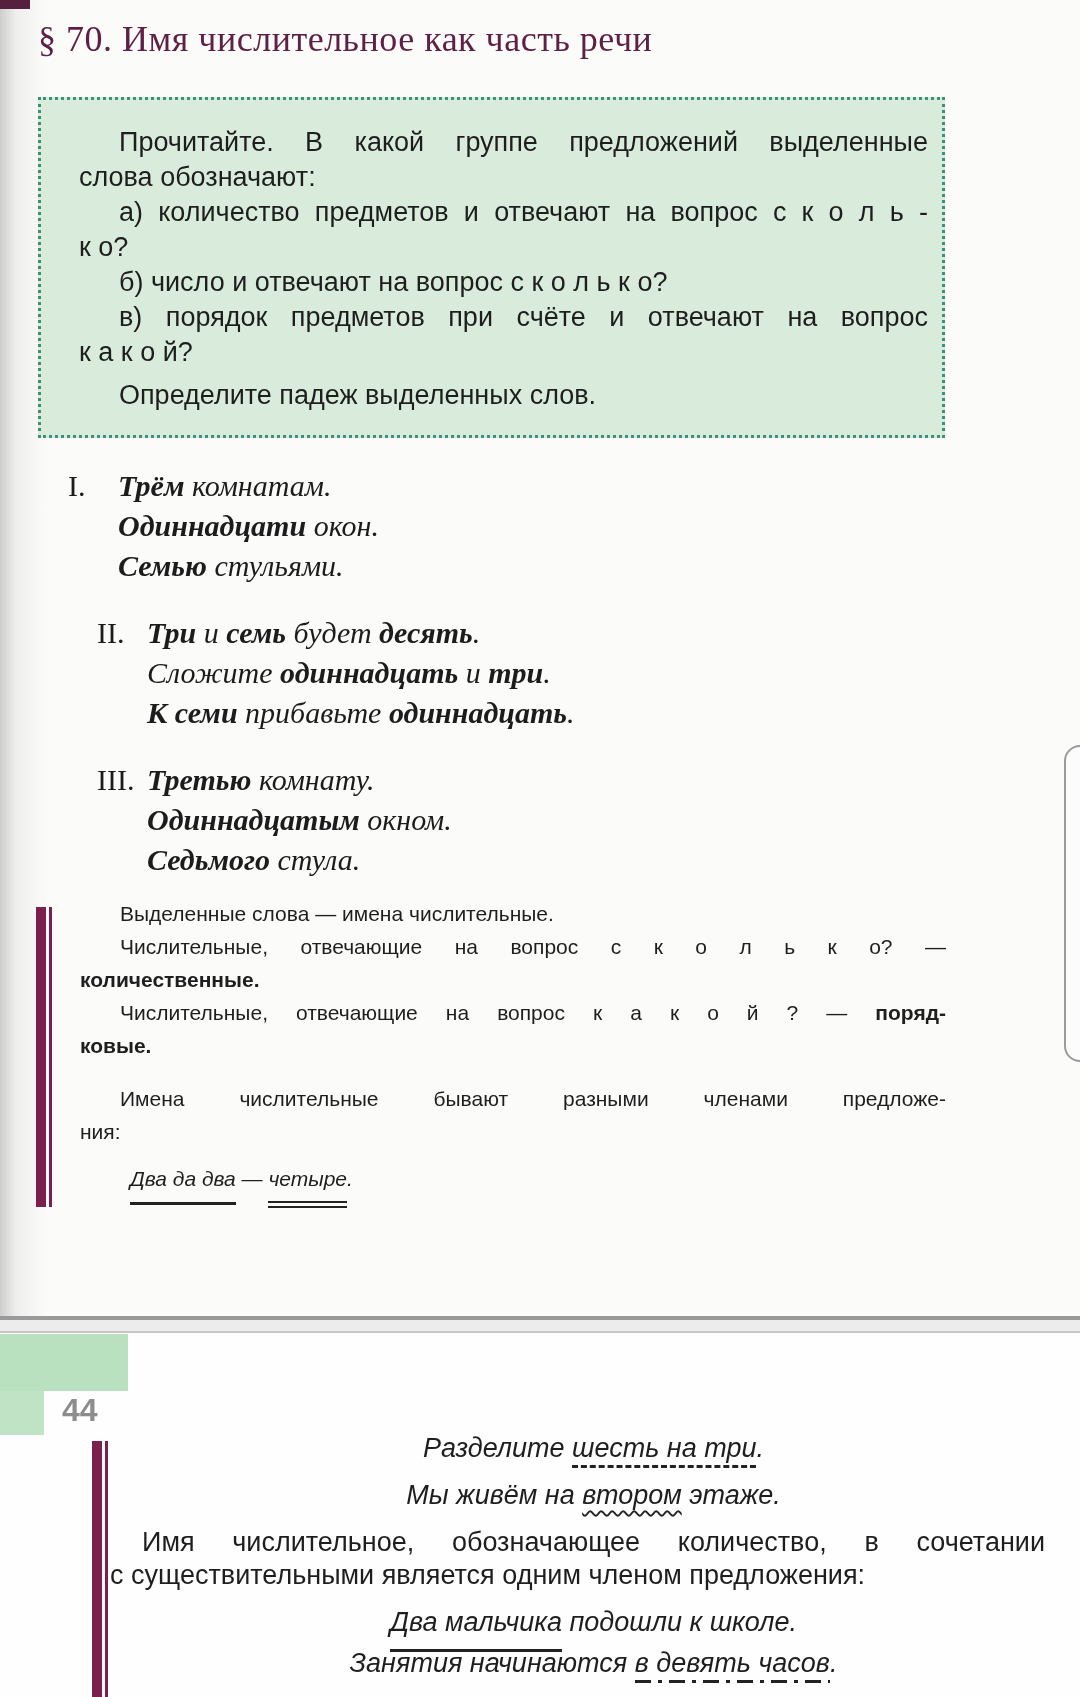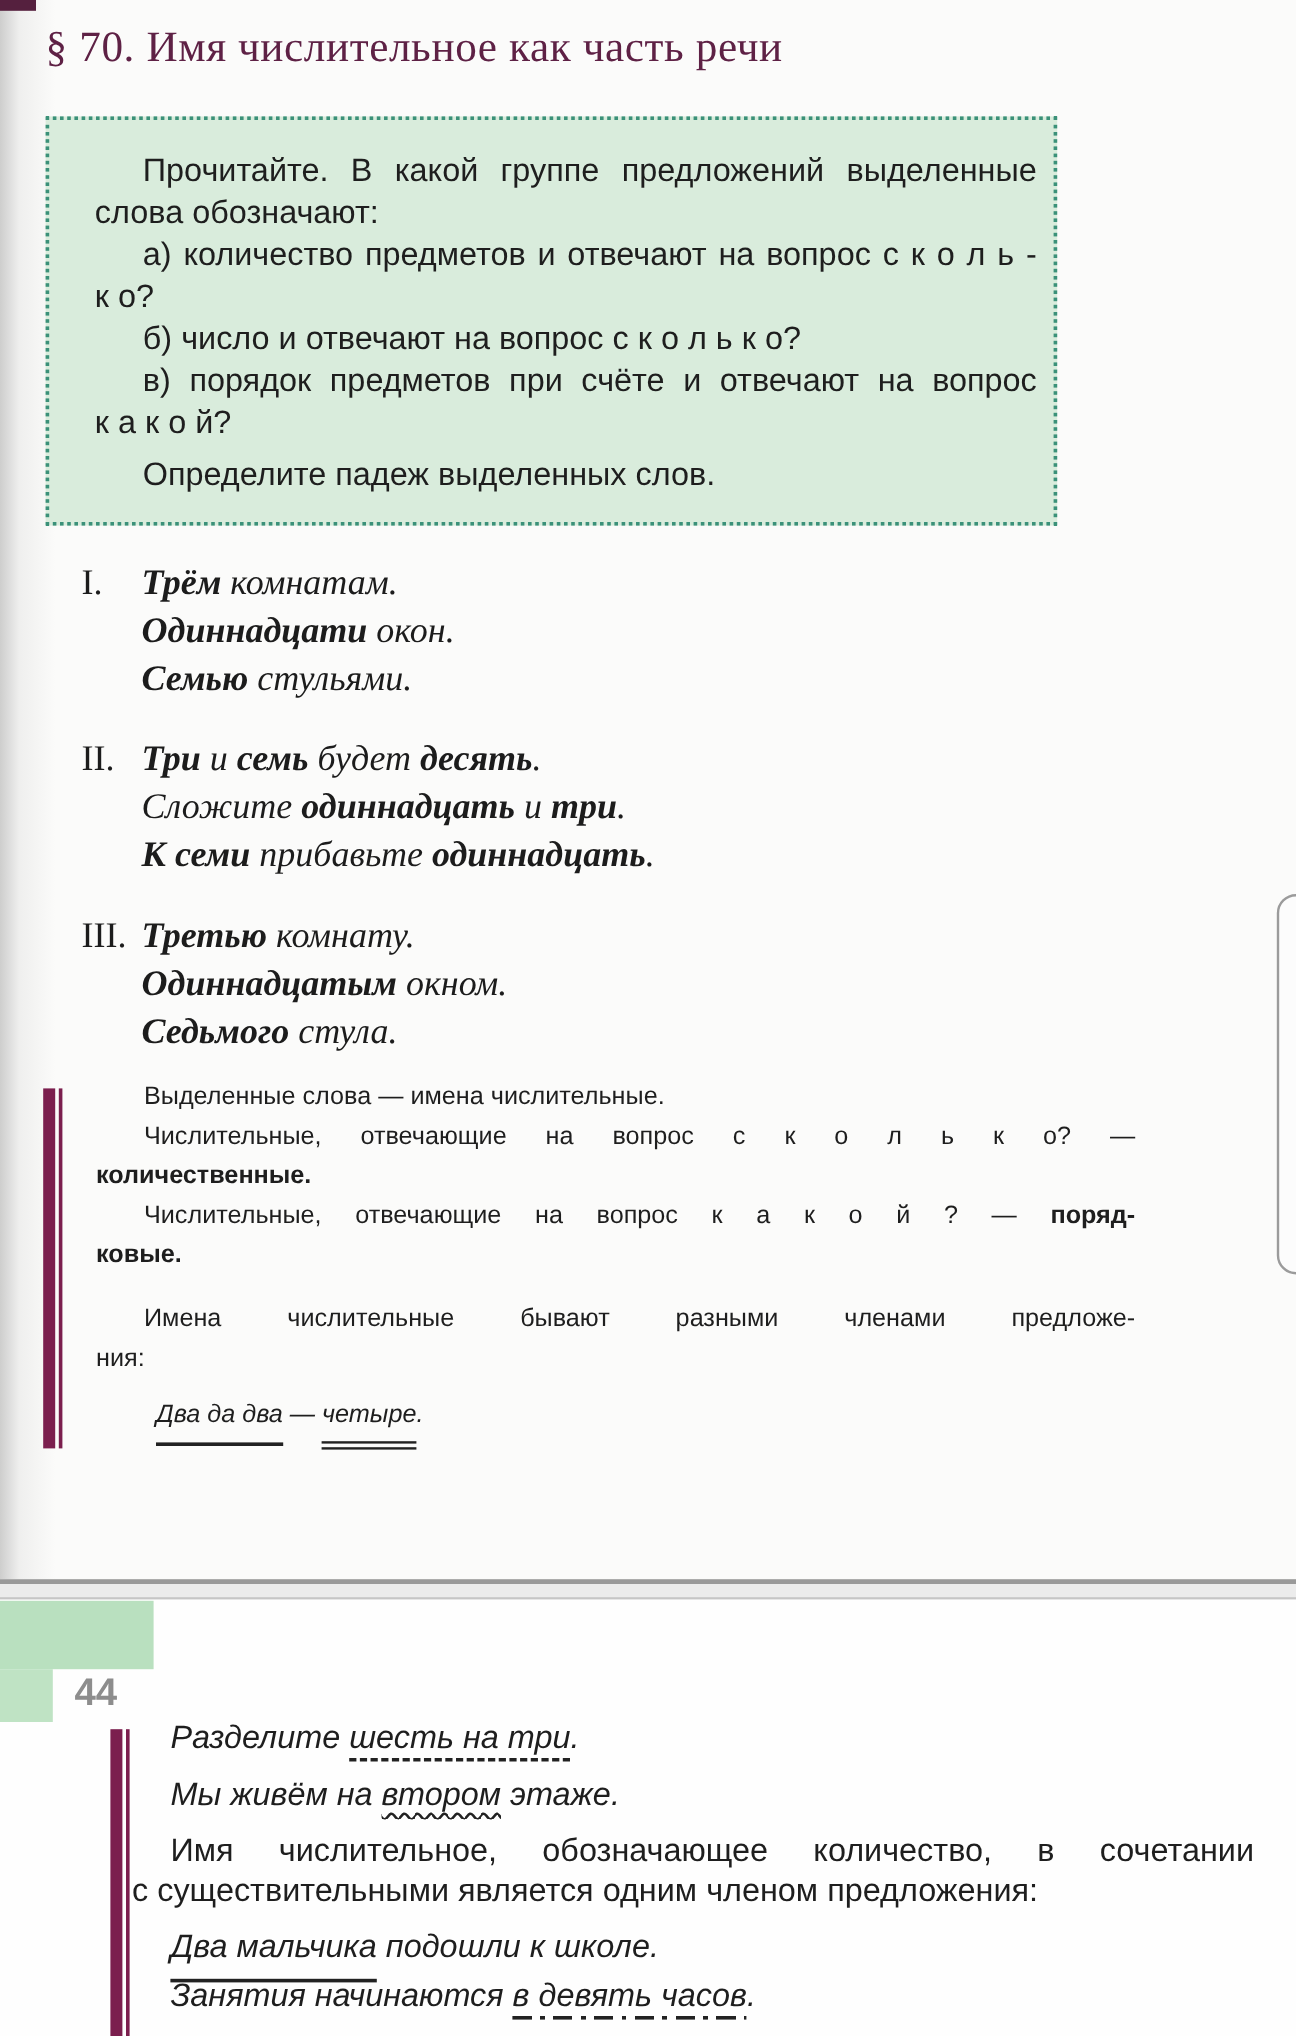--- a/index.html
+++ b/index.html
@@ -18,44 +18,44 @@
   #bottom-page-bg{position:absolute;left:0;top:1333px;width:1080px;height:364px;background:#fefefe;}
   #tab-green1{position:absolute;left:0;top:1334px;width:128px;height:57px;background:#b9e0bf;}
   #tab-green2{position:absolute;left:0;top:1391px;width:44px;height:44px;background:#bfe3c4;}
   #side-widget{position:absolute;left:1064px;top:745px;width:44px;height:313px;
     background:#fcfcfc;border:2px solid #9b9b9b;border-radius:16px;}
   
   #title{position:absolute;left:38px;top:18px;
     font-family:"Liberation Serif",serif;font-weight:normal;font-size:36px;
     color:#5e2145;letter-spacing:.5px;white-space:nowrap;}
   
-  #task-box{position:absolute;left:38px;top:97px;width:843px;height:341px;box-sizing:border-box;
+  #task-box{position:absolute;left:38px;top:97px;width:907px;height:341px;box-sizing:border-box;
     background:#d9ecdc;border:3px dotted #3b9179;
     padding:25px 14px 0 38px;font-size:27px;line-height:35px;}
   
   #sections{position:absolute;left:68px;top:466px;
     font-family:"Liberation Serif",serif;font-style:italic;
     font-size:30px;line-height:40px;color:#1c1c1c;}
   .section{display:flex;}
-  .section + .section{margin-top:27px;}
+  .section + .section{margin-top:27px;margin-left:29px;}
   .section-numeral{font-style:normal;width:50px;flex:none;}
   
   .rule-bar{position:absolute;width:16px;box-sizing:border-box;
     border-left:10px solid #7b1f4e;border-right:3px solid #7b1f4e;}
   #rule-bar-1{left:36px;top:907px;height:300px;}
   #rule-bar-2{left:92px;top:1441px;height:256px;}
   
   #rule-text{position:absolute;left:80px;top:897px;width:866px;font-size:21px;line-height:33px;}
   #bottom-text{position:absolute;left:110px;top:1432px;width:935px;font-size:27px;line-height:33px;}
   
   .ln-indent{text-indent:40px;}
   #bottom-text .ln-indent{text-indent:32px;}
   .ln-just{text-align:justify;text-align-last:justify;}
   .ln-ex{margin-left:50px;}
-  #bottom-text .ln-ex{margin-left:32px;}
+  #bottom-text .ln-ex{margin-left:32px;text-align:center;}
   .ln-gap1{margin-top:20px;}
   .ln-gap2{margin-top:14px;}
   .ln-gap3{margin-top:8px;}
   .s-b{font-weight:bold;}
   .s-i{font-style:italic;}
   .s-u{border-bottom:3px solid #222;padding-bottom:12px;}
   .s-uu{border-bottom:7px double #222;padding-bottom:11px;}
   .s-da{border-bottom:3px dashed #222;padding-bottom:2px;}
   .s-wa{text-decoration:underline wavy #222 2px;text-underline-offset:6px;}
   .s-dd{background:repeating-linear-gradient(90deg,#222 0 16px,rgba(0,0,0,0) 16px 23px,#222 23px 27px,rgba(0,0,0,0) 27px 34px) left bottom/auto 3px repeat-x;padding-bottom:5px;}

